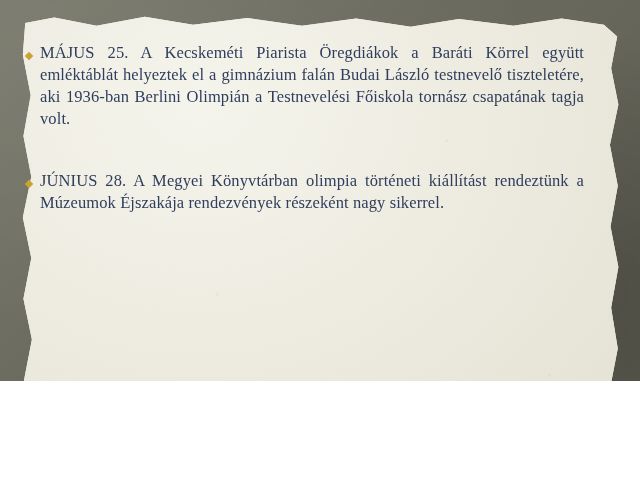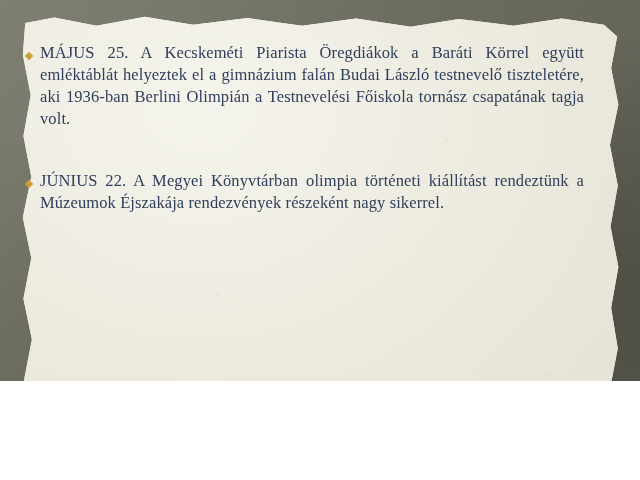--- a/index.html
+++ b/index.html
@@ -130,20 +130,20 @@
 
     <div class="bullet-row">
       <span class="bullet-marker"><span class="diamond"></span></span>
       <div class="bullet-text">MÁJUS   25.          A Kecskeméti Piarista Öregdiákok a Baráti Körrel együtt emléktáblát helyeztek el a gimnázium falán  Budai László  testnevelő tiszteletére,  aki 1936-ban Berlini  Olimpián     a  Testnevelési  Főiskola  tornász csapatának tagja volt.</div>
     </div>
 
     <div class="spacer-1"></div>
 
     <div class="bullet-row">
       <span class="bullet-marker"><span class="diamond"></span></span>
-      <div class="bullet-text">JÚNIUS   22.          A Megyei Könyvtárban olimpia történeti kiállítást rendeztünk a   Múzeumok Éjszakája rendezvények részeként nagy sikerrel.</div>
+      <div class="bullet-text">JÚNIUS   28.          A Megyei Könyvtárban olimpia történeti kiállítást rendeztünk a   Múzeumok Éjszakája rendezvények részeként nagy sikerrel.</div>
     </div>
 
     <div class="gap-large"></div>
 
 
   </div>
 </div>
 
 </body></html>

